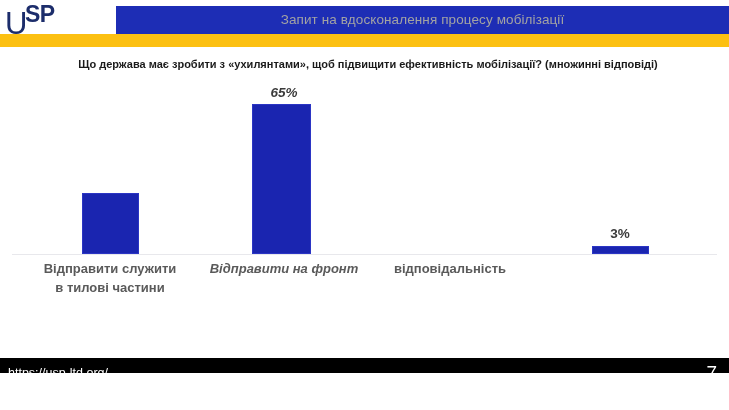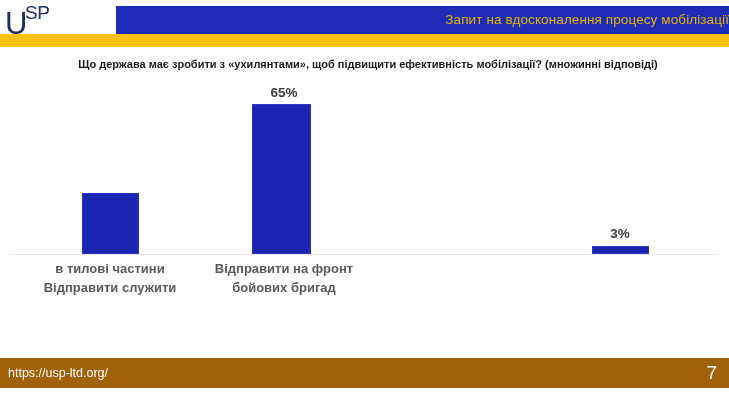--- a/index.html
+++ b/index.html
@@ -42,42 +42,42 @@
     left: 2px;
     top: 6px;
     font-size: 31px;
     font-weight: 400;
     letter-spacing: -0.5px;
   }
   #logo .sp {
     position: absolute;
     left: 22px;
     top: 1px;
-    font-size: 19px;
-    font-weight: 400;
+    font-size: 23px;
+    font-weight: 700;
     letter-spacing: -0.5px;
   }
 
   #header-bar {
     position: absolute;
     left: 116px;
     top: 6px;
     width: 613px;
     height: 28px;
     background: #1d2db5;
   }
   #header-title {
     position: absolute;
     left: 0;
     right: 0;
     top: 0;
     height: 28px;
     line-height: 28px;
-    text-align: right;
-    color: #eab308;
+    text-align: center;
+    color: #a3a3a3;
     font-size: 13.5px;
     font-weight: 400;
     letter-spacing: 0.1px;
     white-space: nowrap;
   }
 
   #yellow-strip {
     position: absolute;
     left: 0;
     top: 34px;
@@ -156,22 +156,22 @@
     color: #5a5a5a;
     line-height: 1.45;
   }
 
   
   #footer-bar {
     position: absolute;
     left: 0;
     top: 358px;
     width: 729px;
-    height: 30px;
-    background: #a16207;
+    height: 15px;
+    background: #000000;
   }
   #footer-url {
     position: absolute;
     left: 8px;
     top: 0;
     height: 30px;
     line-height: 30px;
     color: #ffffff;
     font-size: 12.5px;
     font-weight: 400;
@@ -206,38 +206,38 @@
   <div id="chart-subtitle">Що держава має зробити з «ухилянтами», щоб підвищити ефективність мобілізації? (множинні відповіді)</div>
 
   <div id="plot">
     <div id="axis-line"></div>
 
     <div class="bar-group" style="left:32px; width:156px;">
       <div class="bar-wrap">
         <div class="bar" style="left:50px; width:57px; height:61px;"></div>
       </div>
       <div class="cat-label">
+        <div>Відправити служити</div>
         <div>в тилові частини</div>
-        <div>Відправити служити</div>
-      </div>
-    </div>
-
-    <div class="bar-group" style="left:196px; width:176px;">
+      </div>
+    </div>
+
+    <div class="bar-group" style="left:196px; width:176px;font-style:italic;">
       <div class="bar-wrap">
         <div class="bar" style="left:56px; width:59px; height:150px;"></div>
         <div class="bar-value" style="top:39px;">65%</div>
       </div>
       <div class="cat-label">
         <div>Відправити на фронт</div>
-        <div>бойових бригад</div>
       </div>
     </div>
 
     <div class="bar-group" style="left:378px; width:144px;">
       <div class="cat-label">
+        <div>відповідальність</div>
       </div>
     </div>
 
     <div class="bar-group" style="left:538px; width:164px;">
       <div class="bar-wrap">
         <div class="bar" style="left:54px; width:57px; height:8px;"></div>
         <div class="bar-value" style="top:180px;">3%</div>
       </div>
     </div>
   </div>

